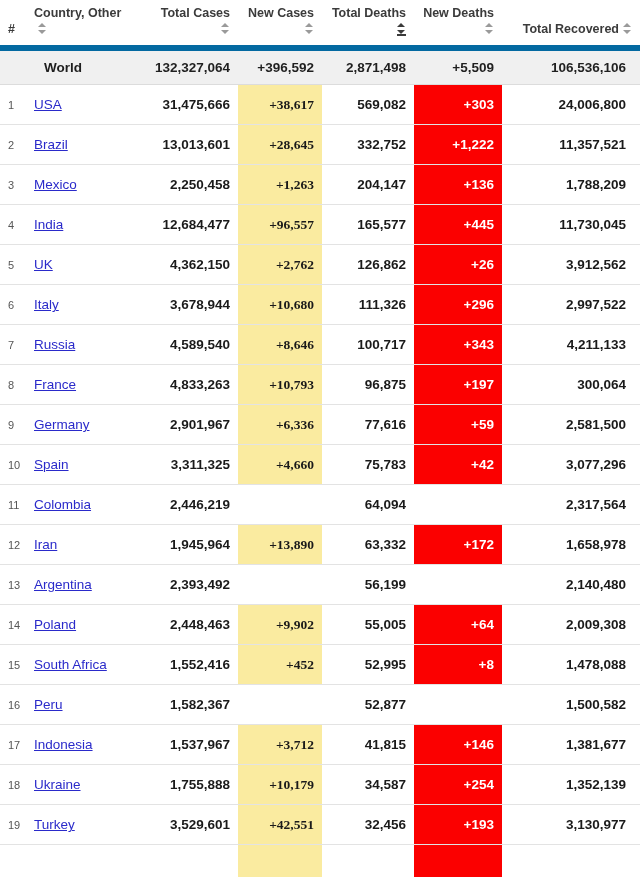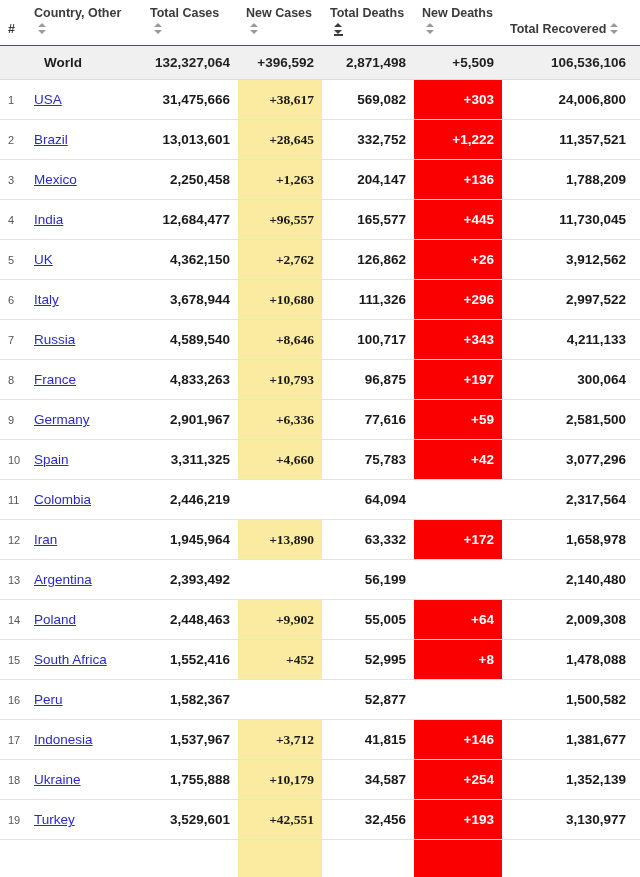--- a/index.html
+++ b/index.html
@@ -29,25 +29,25 @@
   table.stats col.c-tr    { width: 138px; }
 
   thead th {
     background: #ffffff;
     color: #3b3b3b;
     font-size: 12.5px;
     font-weight: bold;
     text-align: left;
     vertical-align: bottom;
     padding: 6px 8px 8px 8px;
-    border-bottom: 1px solid #0369a1;
+    border-bottom: 6px solid #0369a1;
     line-height: 1.25;
     white-space: normal;
   }
-  thead th.num { text-align: left; }
+  thead th.num { text-align: right; }
   thead th.rank { text-align: left; padding-left: 8px; font-weight: bold; }
 
   .hdr-wrap { display: inline; }
   .sort-ico {
     display: inline-block;
     width: 9px;
     position: relative;
     margin-left: 4px;
     height: 11px;
     vertical-align: -1px;

